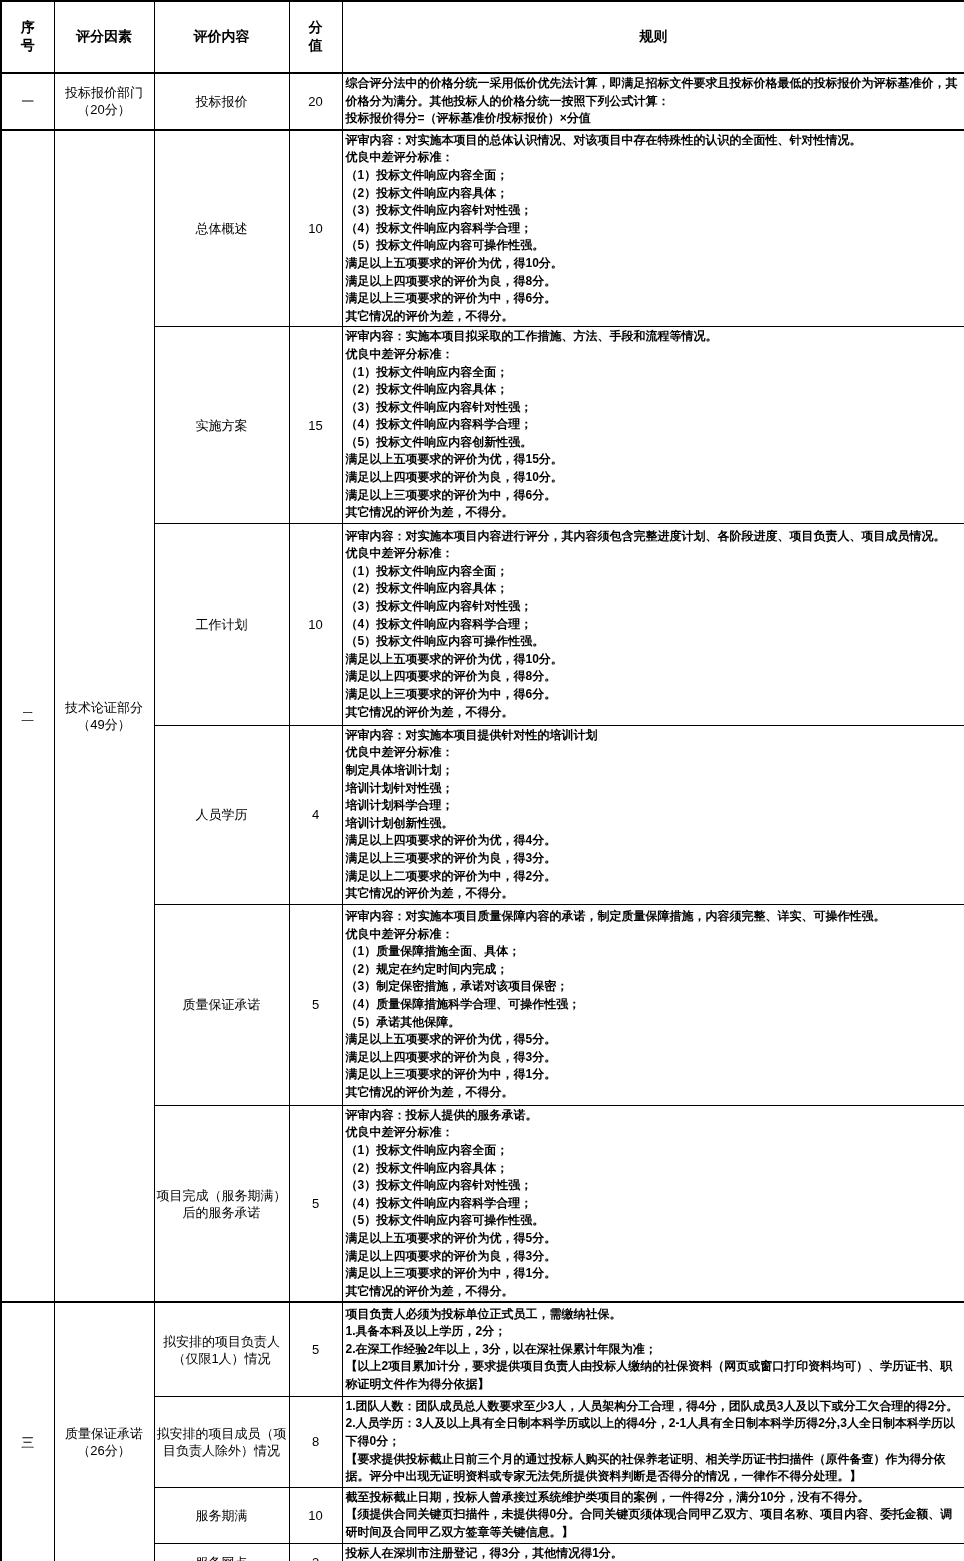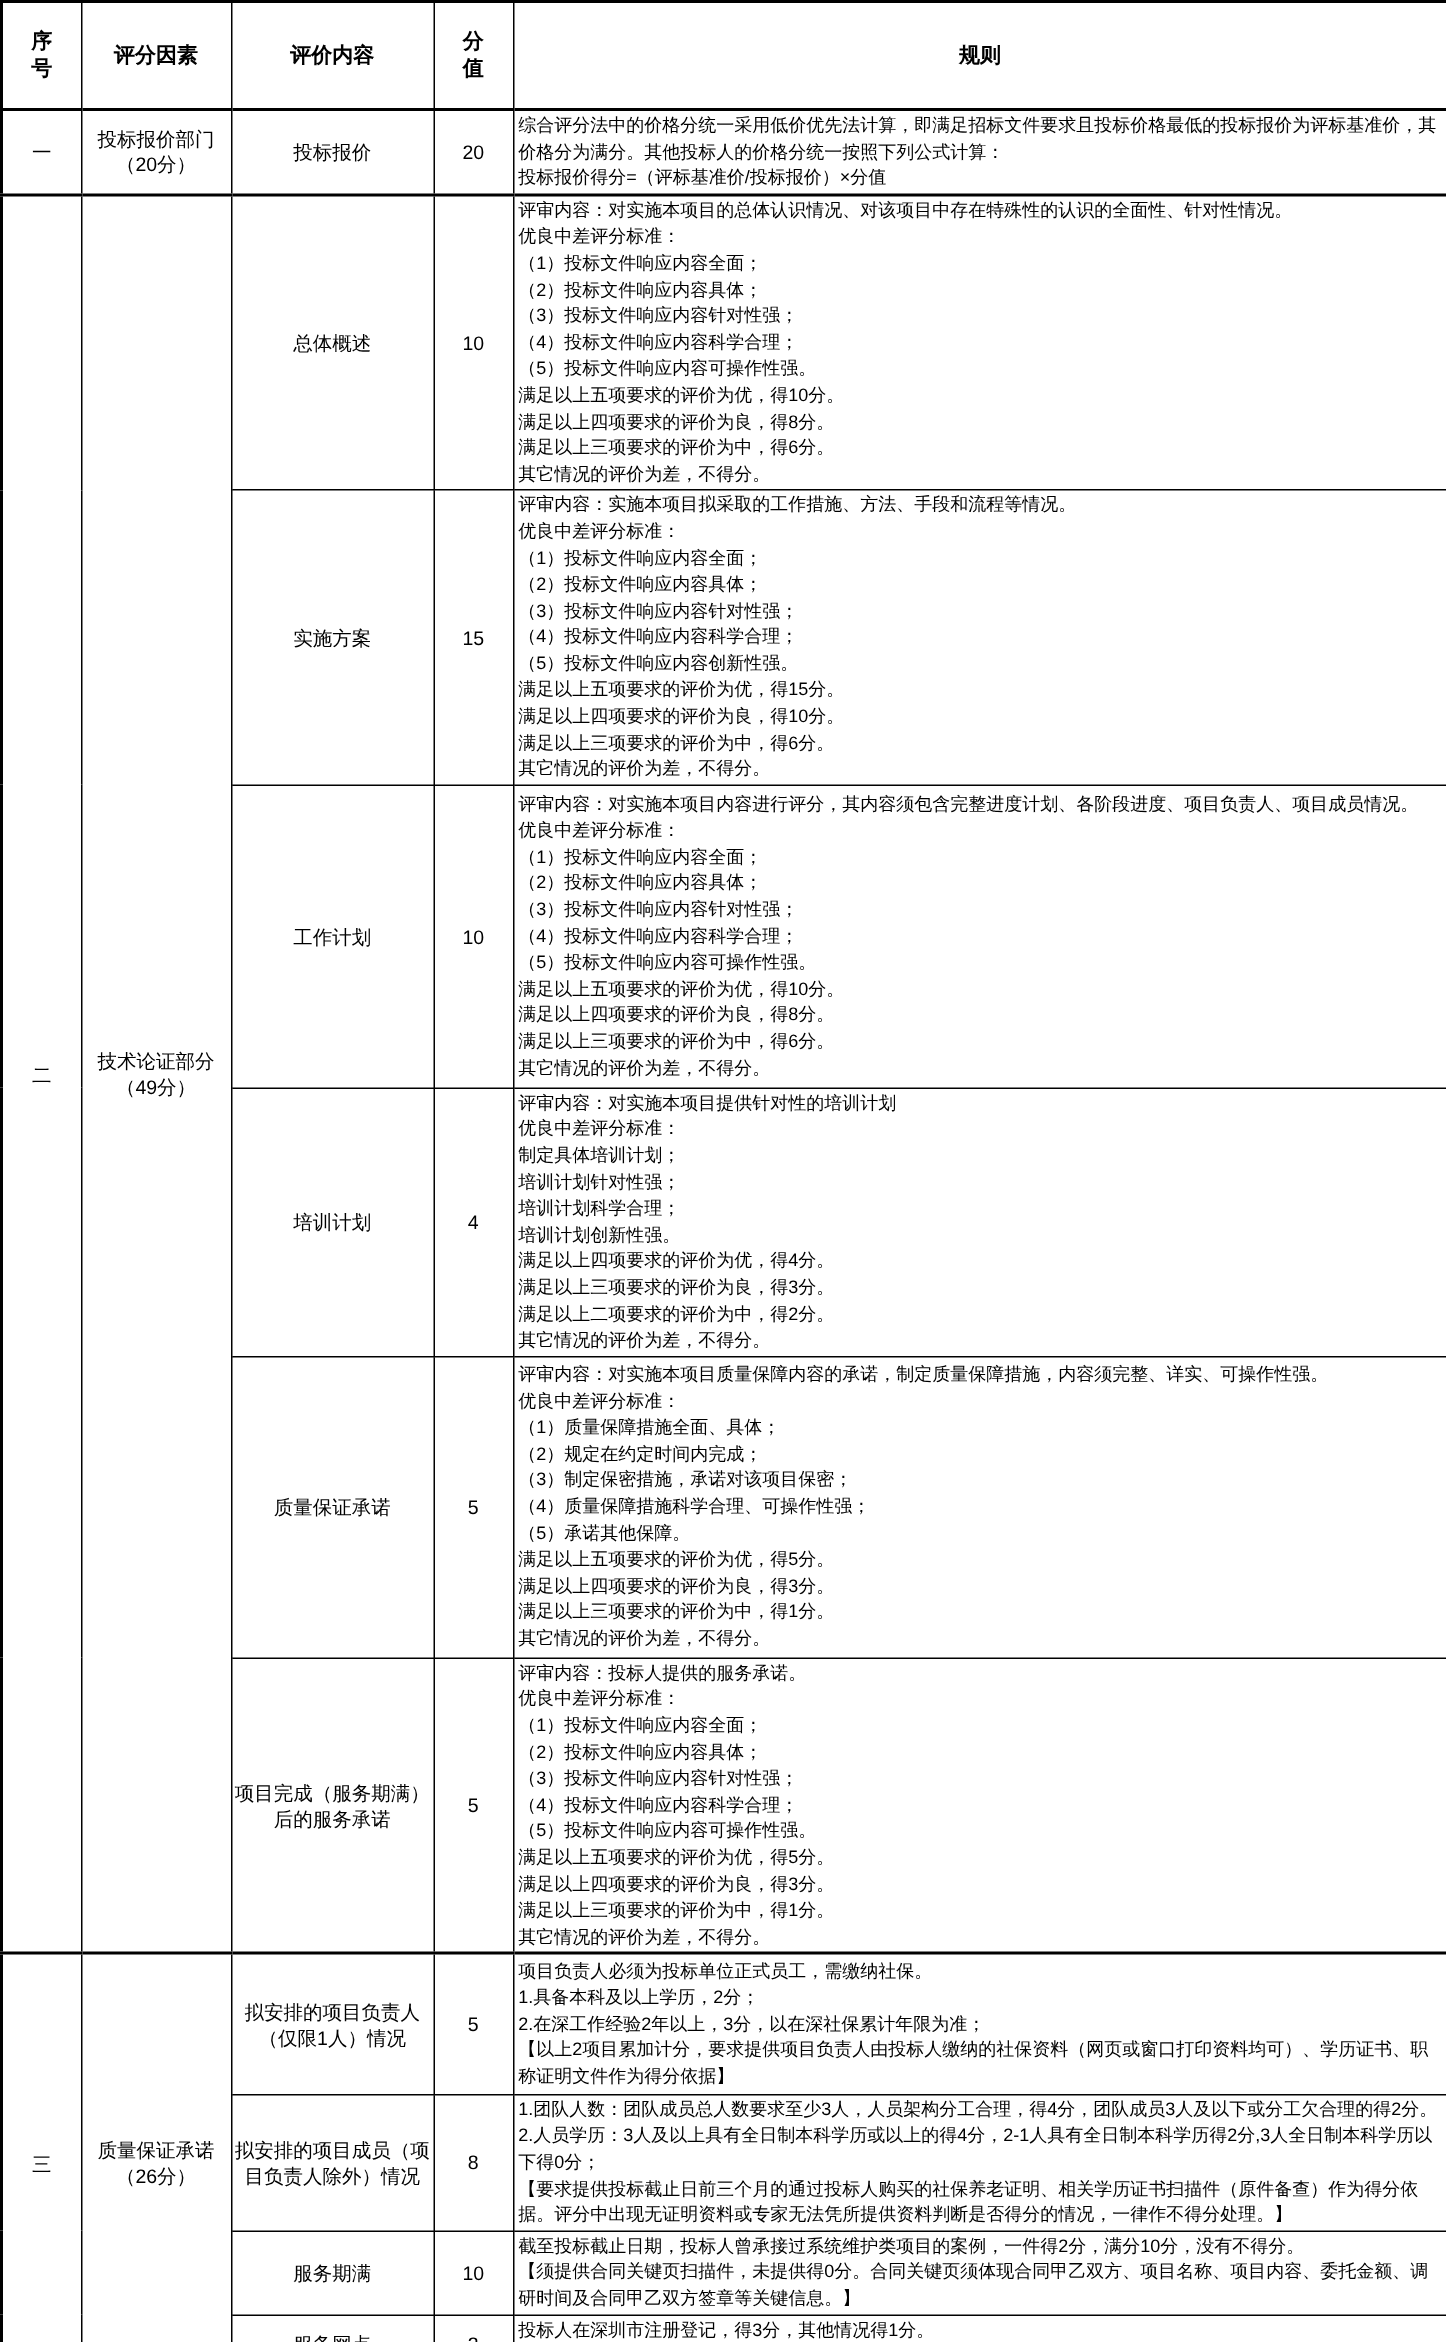--- a/index.html
+++ b/index.html
@@ -42,20 +42,21 @@
     padding: 1px 2px;
   }
   td.rules {
     font-size: 12px;
     line-height: 17.6px;
     text-align: left;
     vertical-align: middle;
     white-space: pre-line;
     word-break: break-all;
     padding: 1px 3px;
+    font-weight: bold;
   }
   tr.sec-start > td {
     border-top: 2px solid #000000;
   }
 </style>
 </head>
 <body>
 
 <div class="page">
   <table class="score-table">
@@ -129,21 +130,21 @@
 （2）投标文件响应内容具体；
 （3）投标文件响应内容针对性强；
 （4）投标文件响应内容科学合理；
 （5）投标文件响应内容可操作性强。
 满足以上五项要求的评价为优，得10分。
 满足以上四项要求的评价为良，得8分。
 满足以上三项要求的评价为中，得6分。
 其它情况的评价为差，不得分。</td>
       </tr>
       <tr style="height:177px">
-        <td class="c">培训计划</td>
+        <td class="c">人员学历</td>
         <td class="c">4</td>
         <td class="rules">评审内容：对实施本项目提供针对性的培训计划
 优良中差评分标准：
 制定具体培训计划；
 培训计划针对性强；
 培训计划科学合理；
 培训计划创新性强。
 满足以上四项要求的评价为优，得4分。
 满足以上三项要求的评价为良，得3分。
 满足以上二项要求的评价为中，得2分。

